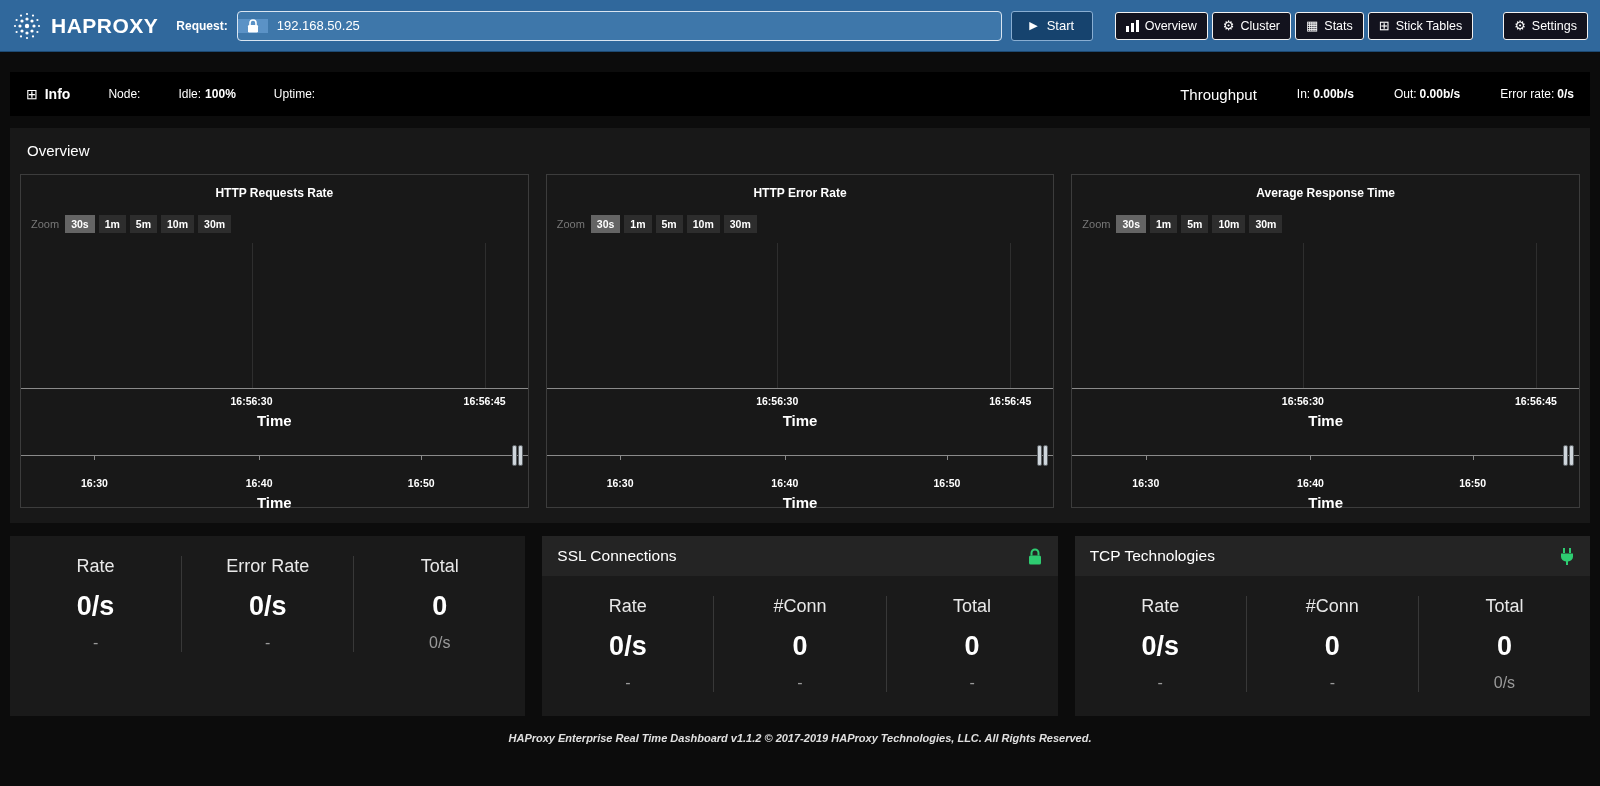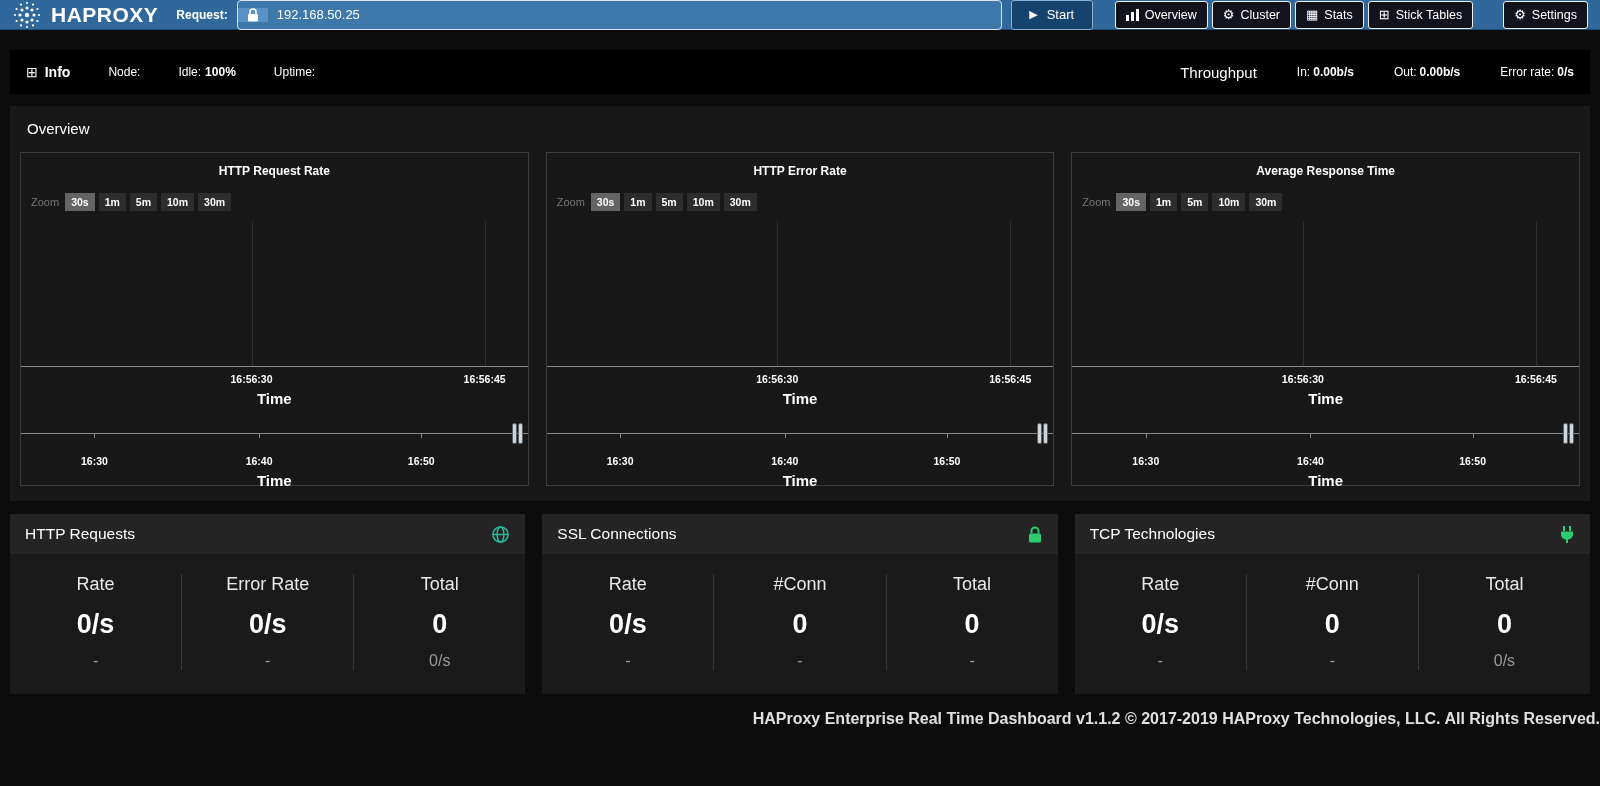--- a/index.html
+++ b/index.html
@@ -5,21 +5,21 @@
   * { box-sizing: border-box; margin: 0; padding: 0; }
   html, body { width: 1600px; height: 786px; overflow: hidden; }
   body {
     background: #0c0c0c;
     font-family: "Liberation Sans", sans-serif;
     color: #fff;
   }
 
   
   .topbar {
-    height: 30px; background: #30689c; border-bottom: 1px solid #1d4a73;
+    height: 52px; background: #30689c; border-bottom: 1px solid #1d4a73;
     display: flex; align-items: center; padding: 0 12px;
   }
   .brand { display: flex; align-items: center; gap: 9px; }
   .brand-text { font-size: 21px; font-weight: bold; letter-spacing: .5px; }
   .field-label { font-size: 12px; font-weight: bold; margin: 0 9px 0 18px; white-space: nowrap; }
   .address-group {
     flex: 1; display: flex; align-items: center; height: 30px;
     border: 1px solid #d9e5f1; border-radius: 4px; overflow: hidden; background: #3e77aa;
   }
   .lock-addon { width: 30px; background: #5b92c6; display: flex; align-items: center; justify-content: center; }
@@ -95,21 +95,21 @@
   }
   .card-title { font-size: 15.5px; }
   .card-body { display: flex; padding: 20px 0 24px; }
   .stat-col { flex: 1; text-align: center; border-right: 1px solid #383838; }
   .stat-col:last-child { border-right: none; }
   .stat-header { font-size: 18px; color: #e8e8e8; margin-bottom: 16px; }
   .stat-value { font-size: 27px; font-weight: bold; margin-bottom: 14px; line-height: 1; }
   .stat-sub { font-size: 16px; color: #9a9a9a; }
 
   
-  .footer { text-align: right; font-size: 16px; font-weight: bold; color: #e0e0e0; margin-top: 16px; }
+  .footer { text-align: center; font-size: 11px; font-weight: bold; color: #e0e0e0; margin-top: 16px; font-style: italic; }
 </style>
 </head>
 <body>
 
 <div class="topbar">
   <div class="brand">
     <svg width="30" height="30" viewBox="0 0 30 30">
       <g fill="#ffffff">
         <circle cx="15" cy="15" r="2.2"></circle>
         <circle cx="22" cy="15" r="1.6"></circle>
@@ -200,21 +200,21 @@
       <span>Error rate:</span><b>0/s</b>
     </span>
   </div>
 </div>
 
 <div class="overview-panel">
   <div class="overview-title">Overview</div>
   <div class="charts-row">
 
     <div class="chart-panel">
-      <div class="chart-title">HTTP Request Rate</div>
+      <div class="chart-title">HTTP Requests Rate</div>
       <div class="zoom-row">
         <span class="zoom-label">Zoom</span>
         <button class="zoom-btn active">30s</button>
         <button class="zoom-btn">1m</button>
         <button class="zoom-btn">5m</button>
         <button class="zoom-btn">10m</button>
         <button class="zoom-btn">30m</button>
       </div>
       <div class="plot-area">
         <div class="gridline g1"></div>
@@ -316,28 +316,20 @@
       </div>
       <div class="axis-name">Time</div>
     </div>
 
   </div>
 </div>
 
 <div class="cards-row">
 
   <div class="card">
-    <div class="card-header">
-      <span class="card-title">HTTP Requests</span>
-      <svg width="19" height="19" viewBox="0 0 18 18" fill="none" stroke="#2ab99c" stroke-width="1.4">
-        <circle cx="9" cy="9" r="7.2"></circle>
-        <ellipse cx="9" cy="9" rx="3.2" ry="7.2"></ellipse>
-        <line x1="1.8" y1="9" x2="16.2" y2="9"></line>
-      </svg>
-    </div>
     <div class="card-body">
       <div class="stat-col">
         <div class="stat-header">Rate</div>
         <div class="stat-value">0/s</div>
         <div class="stat-sub">-</div>
       </div>
       <div class="stat-col">
         <div class="stat-header">Error Rate</div>
         <div class="stat-value">0/s</div>
         <div class="stat-sub">-</div>

